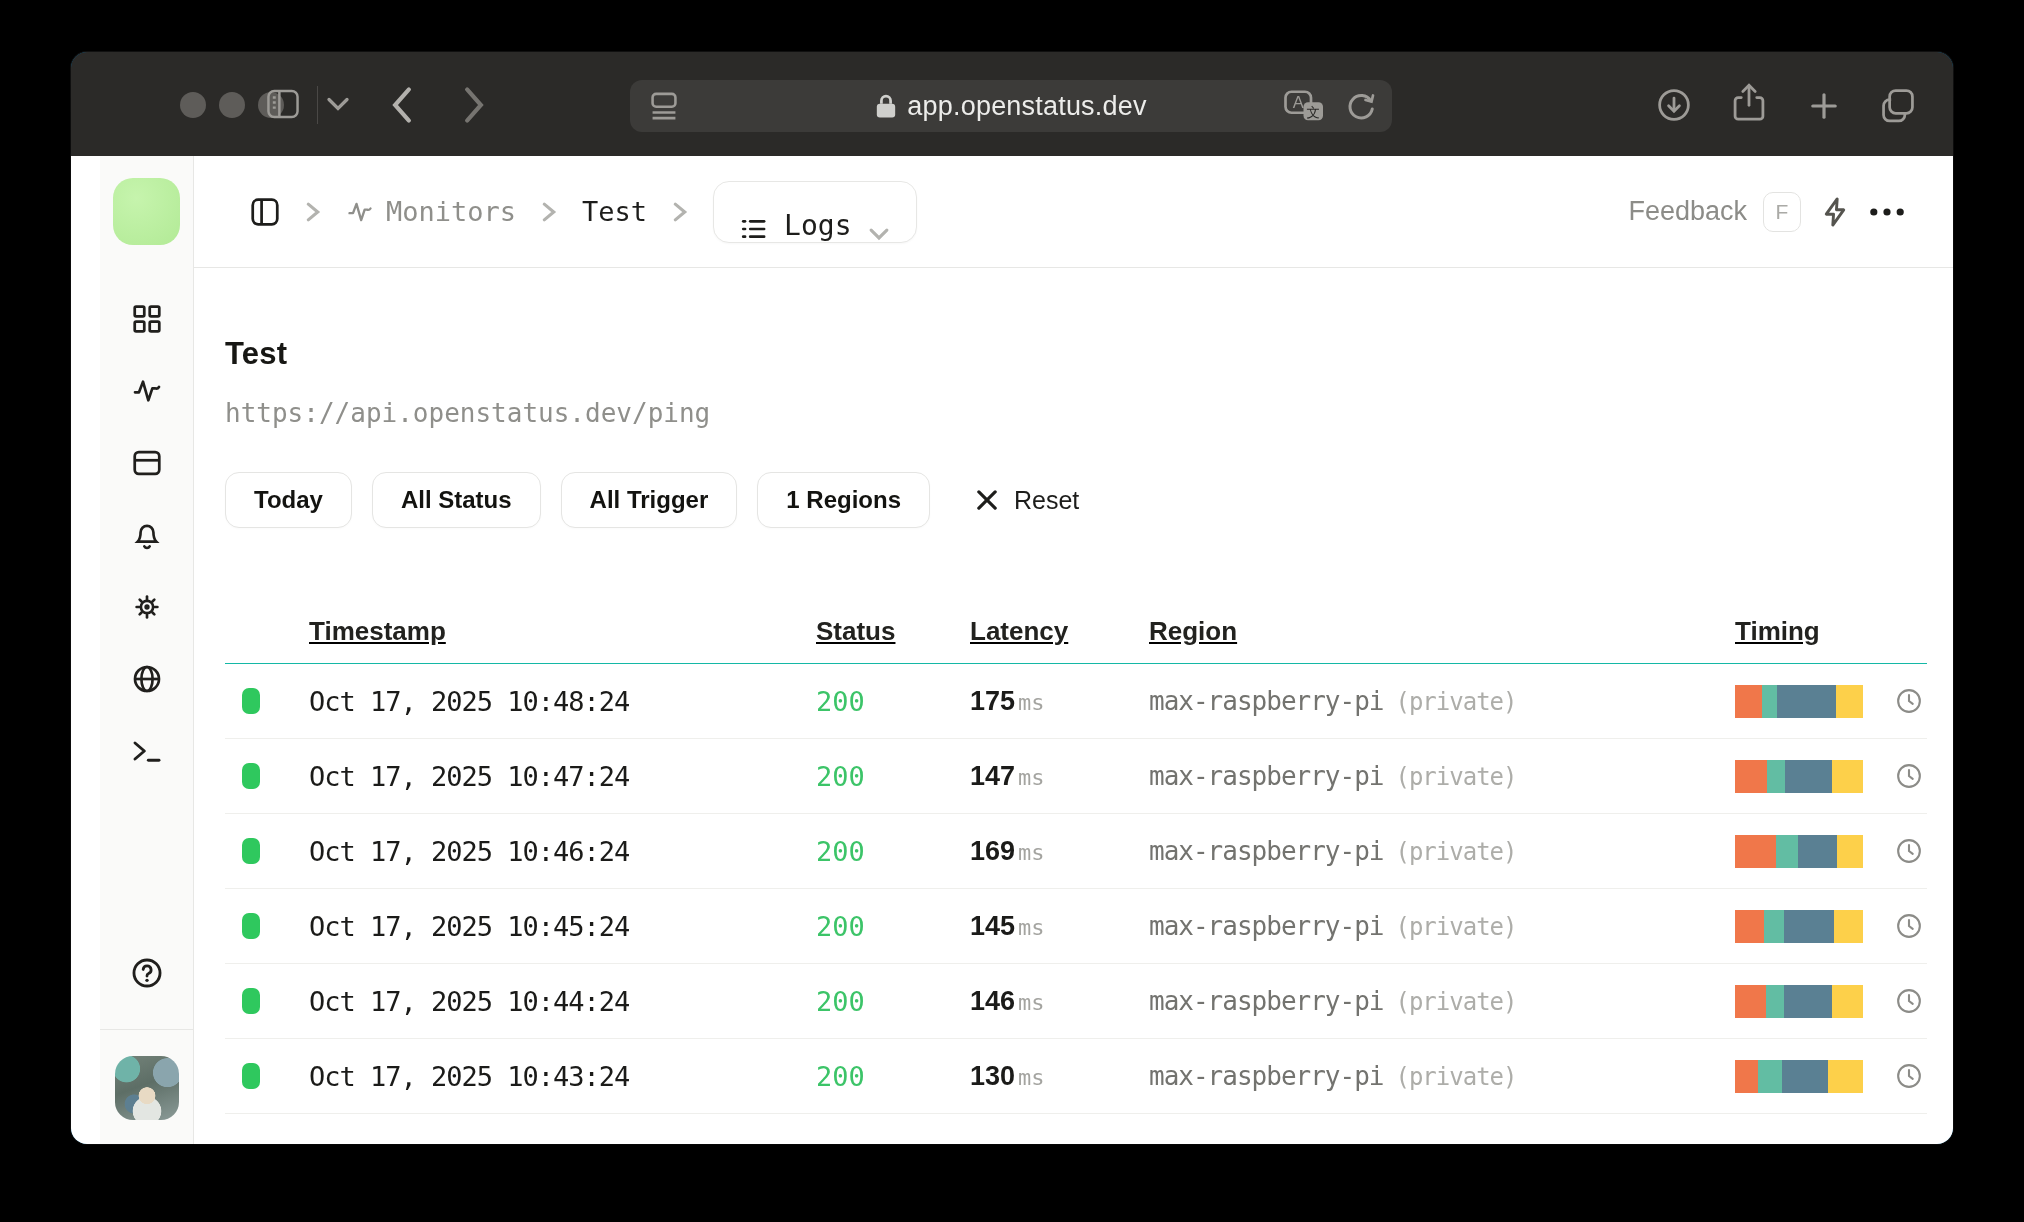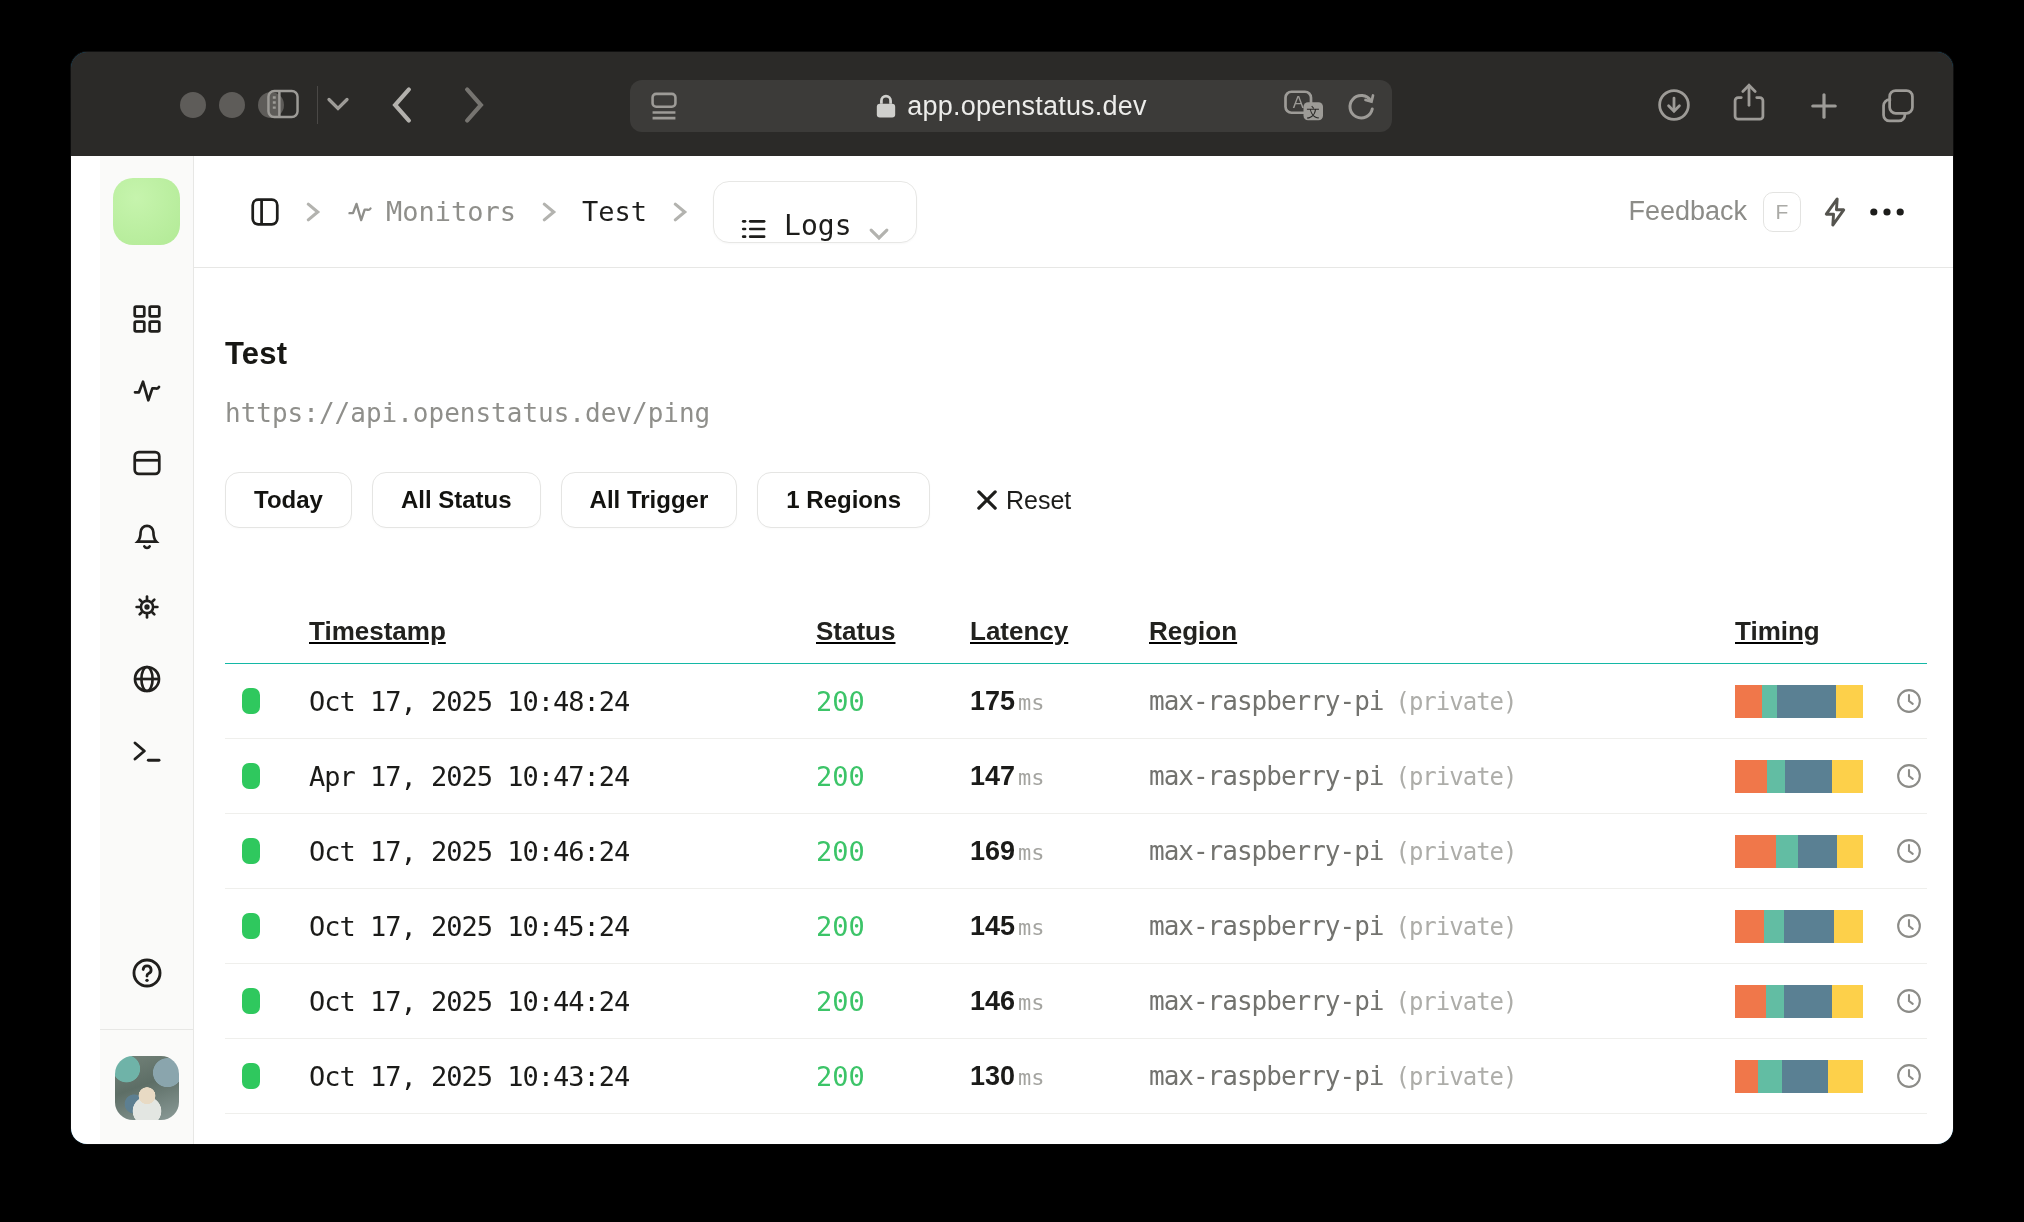--- a/index.html
+++ b/index.html
@@ -71,21 +71,21 @@
   .main{ flex:1; padding:0 26px 0 31px; overflow:hidden; }
   .page-title{ margin-top:68px; font-size:31px; font-weight:700; color:#171714; letter-spacing:.2px; }
   .endpoint{ margin-top:26px; font-size:26px; color:#8f8f8b; }
 
   .filters{ margin-top:44px; display:flex; align-items:center; gap:20px; }
   .filter-btn{
     height:56px; padding:0 28px; border:1px solid #e5e5e3; border-radius:14px; background:#fff;
     font-size:24px; font-weight:600; color:#131310; cursor:pointer; display:flex; align-items:center;
     box-shadow:0 1px 2px rgba(0,0,0,.02);
   }
-  .reset-btn{ margin-left:24px; display:flex; align-items:center; gap:6px; font-size:25px; font-weight:500;
+  .reset-btn{ margin-left:24px; display:flex; align-items:center; gap:14px; font-size:25px; font-weight:500;
     color:#1d1d1b; cursor:pointer; background:none; border:none; }
 
   
   .table{ margin-top:72px; }
   .trow, .thead{
     display:grid; grid-template-columns:84px 507px 154px 179px 586px 160px 61px;
     align-items:center;
   }
   .thead{ height:64px; border-bottom:1px solid #14b8a6;text-decoration:underline; }
   .th{ font-size:26px; font-weight:600; color:#22221f; }
@@ -419,21 +419,21 @@
         <circle cx="12" cy="12" r="9.3"></circle>
                     <path d="M12 7 v5 l3.2 2.4"></path>
       </svg>
     </div>
   </div>
 
   <div class="trow">
     <div>
                   <span class="ind" style="background: rgb(47, 200, 94);"></span>
                 </div>
-    <div class="c-ts mono">Apr 17, 2025 10:47:24</div>
+    <div class="c-ts mono">Oct 17, 2025 10:47:24</div>
     <div class="c-st mono" style="color: rgb(60, 196, 104);">200</div>
     <div style="display:flex;align-items:baseline">
       <span class="lat-num">147</span>
                   <span class="lat-unit mono">ms</span>
     </div>
     <div>
       <span class="reg-name mono">max-raspberry-pi</span><span class="reg-note mono">(private)</span>
     </div>
     <div>
                   <div class="tbar">

